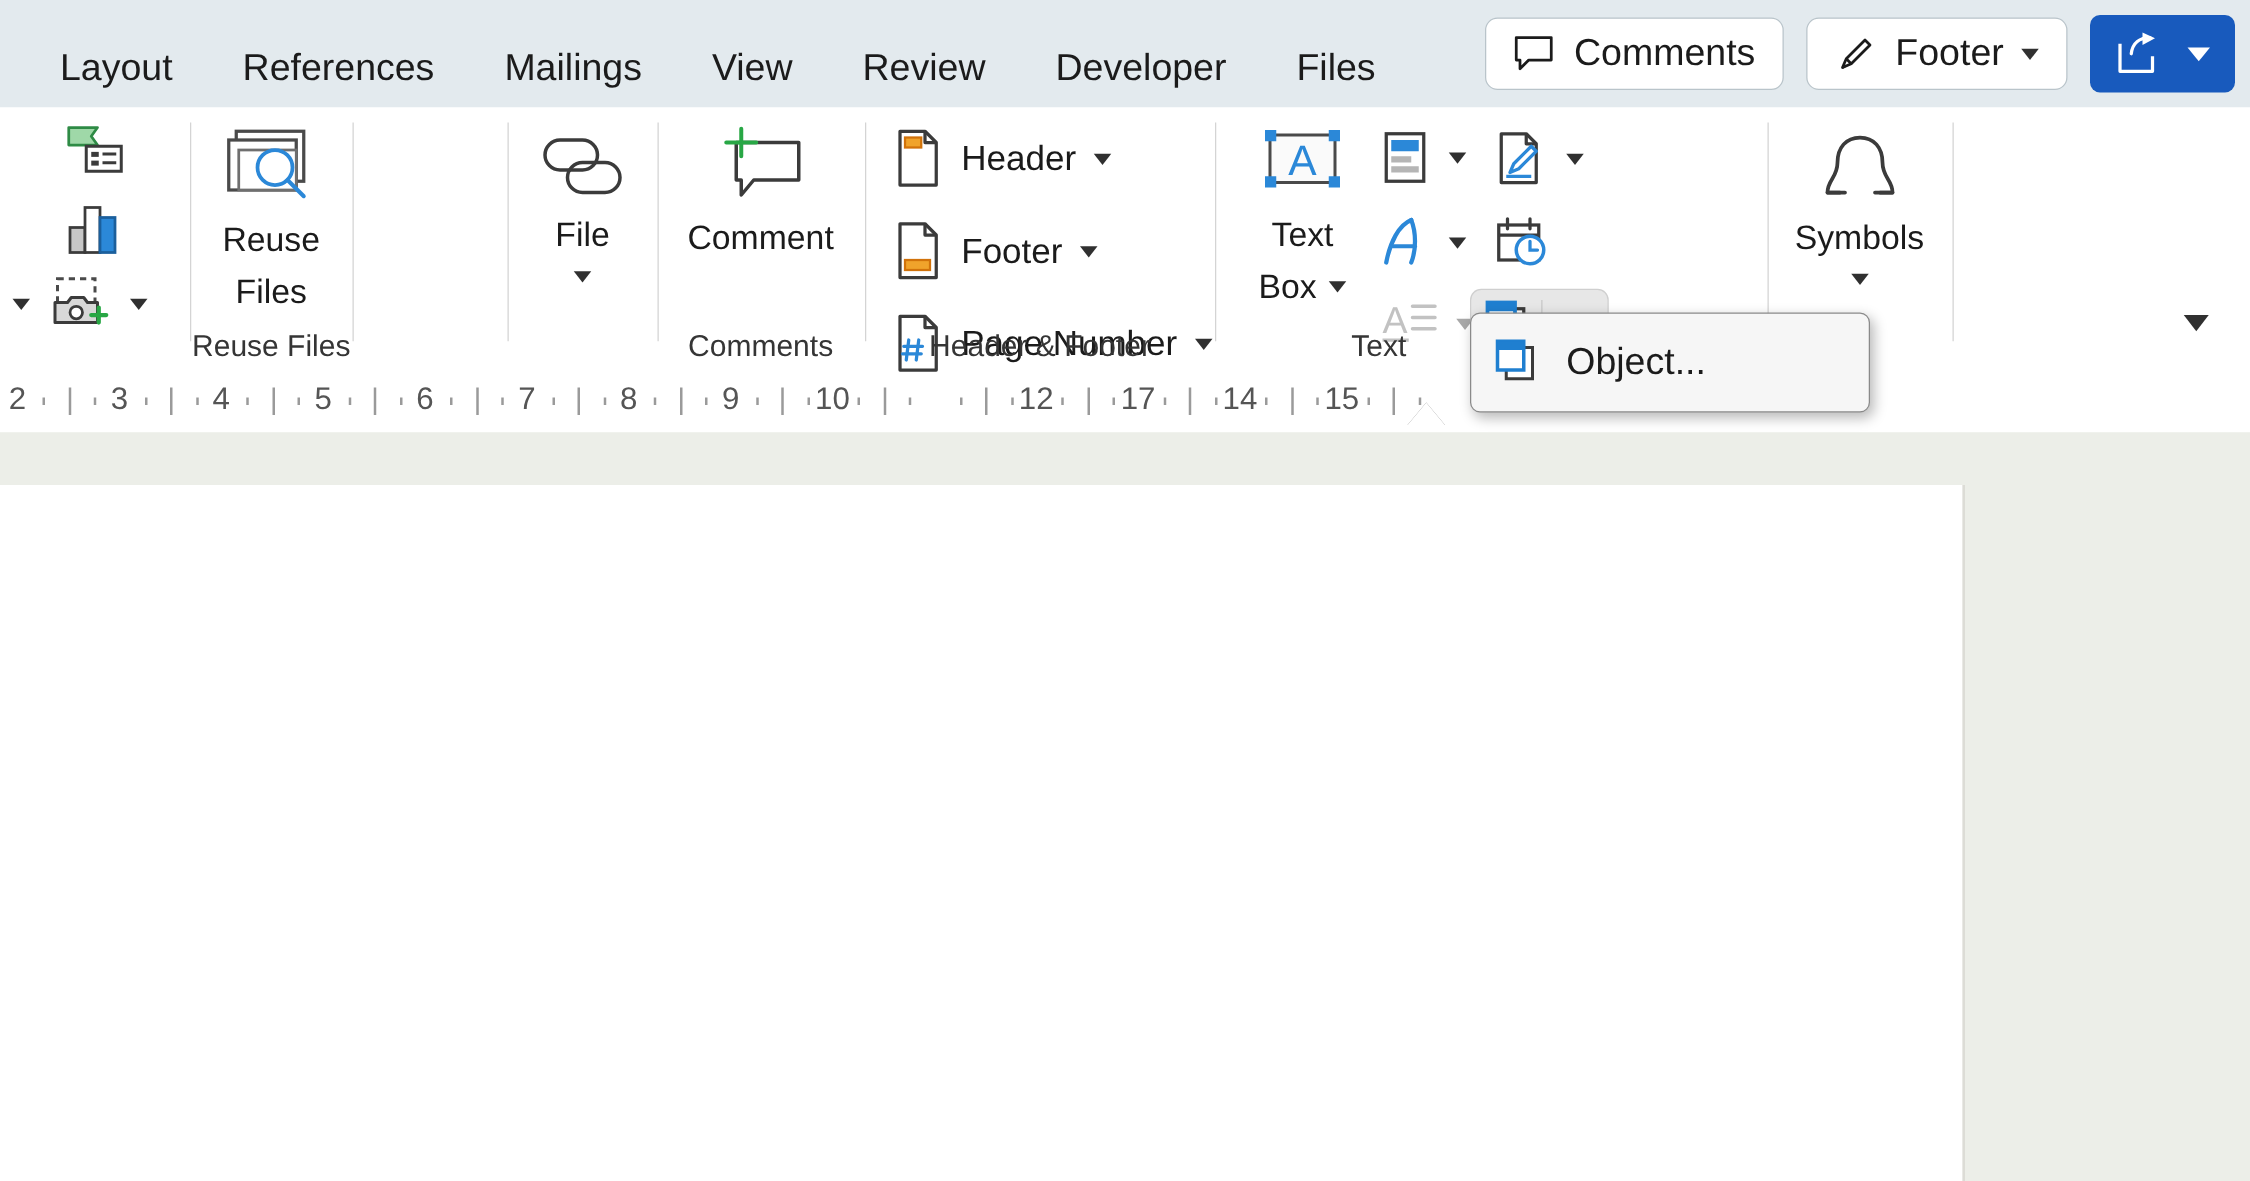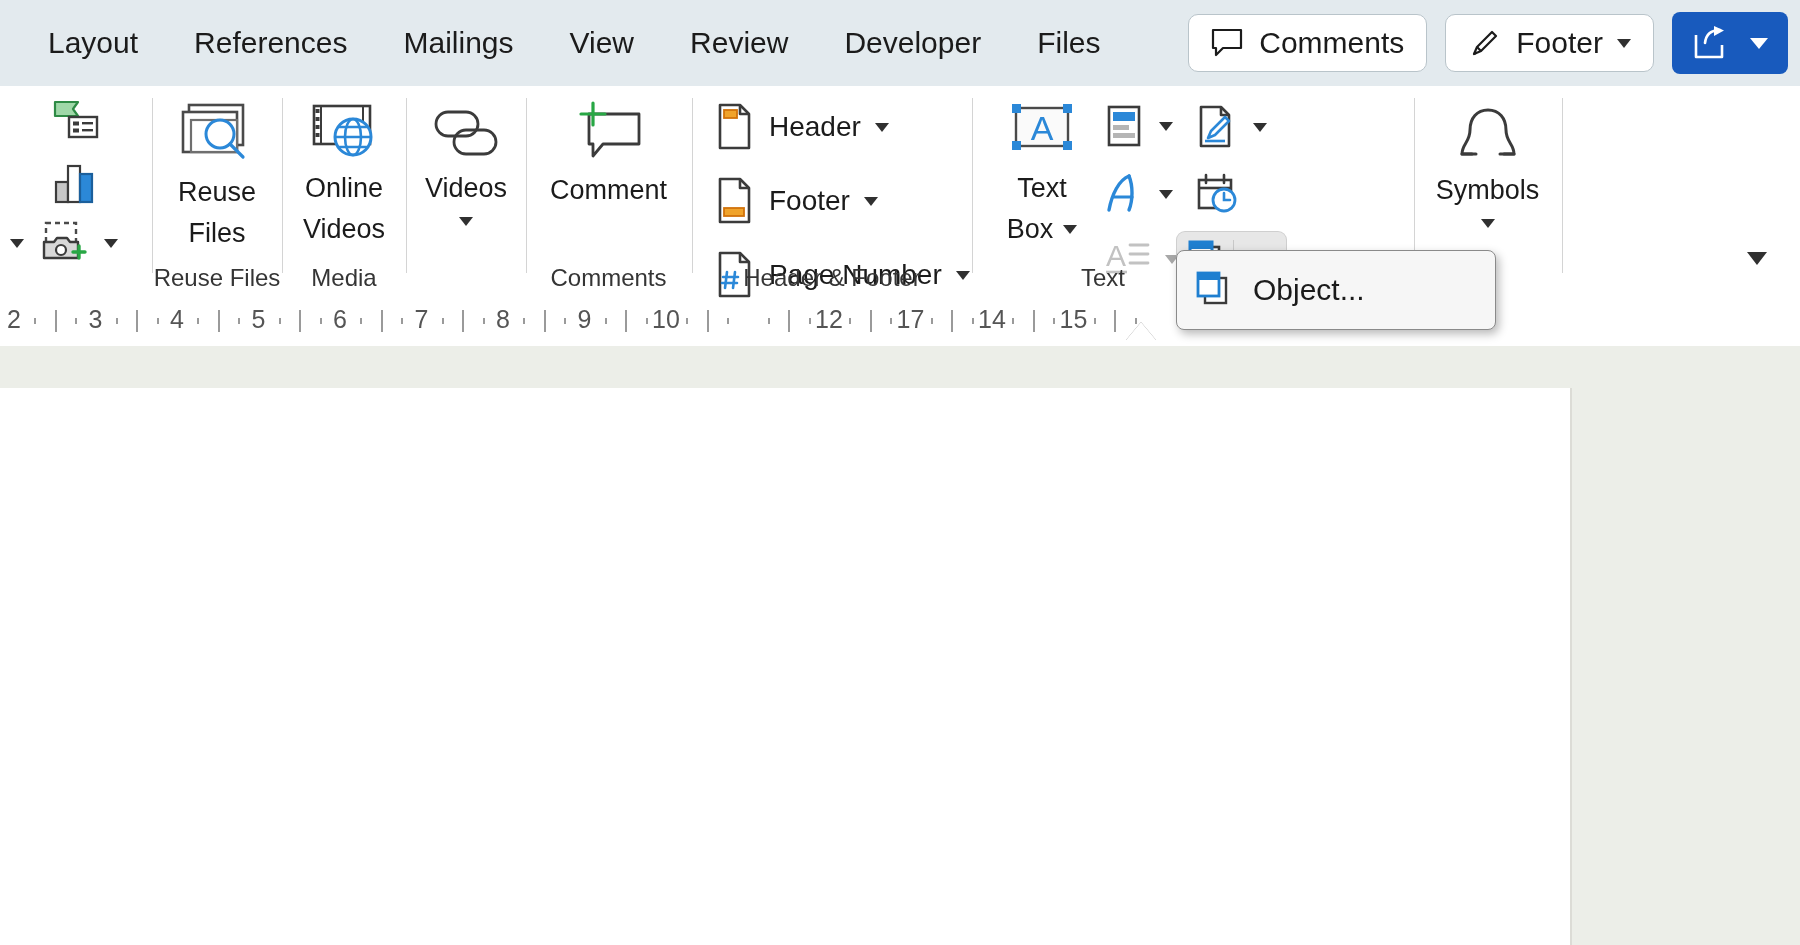--- a/index.html
+++ b/index.html
@@ -23,21 +23,20 @@
   .tabbar {
     position: absolute;
     left: 0; top: 0;
     width: 1800px; height: 86px;
     background: #e3eaee;
     display: flex;
     align-items: center;
   }
   .tabs {
     display: flex;
-    align-items: center;
     height: 62px;
     padding-left: 20px;
     gap: 0px;
   }
   .tab {
     font-size: 30px;
     color: #1b1b1b;
     padding: 0 28px;
     height: 86px;
     line-height: 86px;
@@ -395,53 +394,32 @@
           </svg>
         </span>
         <span class="lbl">Reuse</span>
         <span class="lbl">Files</span>
       </div>
       <div class="group-label">Reuse Files</div>
     </div>
 
     <div class="group-sep" style="left:282px;"></div>
 
-    <div class="group" style="left:283px; width:122px;">
-      <div class="bigbtn" style="left:0; top:14px; width:122px;">
-        <span class="icon-wrap">
-          <svg width="76" height="68" viewBox="0 0 76 68">
-            <rect x="8" y="6" width="56" height="38" fill="#ffffff" stroke="#3b3b3b" stroke-width="2.6"></rect>
-            <rect x="8" y="6" width="7" height="38" fill="none" stroke="#3b3b3b" stroke-width="2"></rect>
-            <rect x="9.5" y="9" width="4" height="4" fill="#3b3b3b"></rect>
-            <rect x="9.5" y="17" width="4" height="4" fill="#3b3b3b"></rect>
-            <rect x="9.5" y="25" width="4" height="4" fill="#3b3b3b"></rect>
-            <rect x="9.5" y="33" width="4" height="4" fill="#3b3b3b"></rect>
-            <rect x="57" y="6" width="7" height="38" fill="none" stroke="#3b3b3b" stroke-width="2"></rect>
-            <circle cx="47" cy="37" r="18" fill="#ffffff" stroke="#2b88d8" stroke-width="3"></circle>
-            <ellipse cx="47" cy="37" rx="8" ry="18" fill="none" stroke="#2b88d8" stroke-width="2.6"></ellipse>
-            <path d="M29 37 H65 M32 27 H62 M32 47 H62" stroke="#2b88d8" stroke-width="2.6"></path>
-          </svg>
-        </span>
-        <span class="lbl">Online</span>
-        <span class="lbl">Videos</span>
-      </div>
-      <div class="group-label">Media</div>
-    </div>
 
     <div class="group-sep" style="left:406px;"></div>
 
     <div class="group" style="left:407px; width:118px;">
       <div class="bigbtn" style="left:0; top:14px; width:118px;">
         <span class="icon-wrap">
           <svg width="80" height="68" viewBox="0 0 80 68">
             <rect x="10" y="12" width="42" height="24" rx="12" fill="none" stroke="#3b3b3b" stroke-width="2.8"></rect>
             <rect x="28" y="30" width="42" height="24" rx="12" fill="none" stroke="#3b3b3b" stroke-width="2.8"></rect>
           </svg>
         </span>
-        <span class="lbl">Videos</span>
+        <span class="lbl">File</span>
         <span class="chev-sm" style="margin-top:8px;"></span>
       </div>
       <div class="group-label"></div>
     </div>
 
     <div class="group-sep" style="left:526px;"></div>
 
     <div class="group" style="left:527px; width:163px;">
       <div class="bigbtn" style="left:0; top:14px; width:163px;">
         <span class="icon-wrap">

